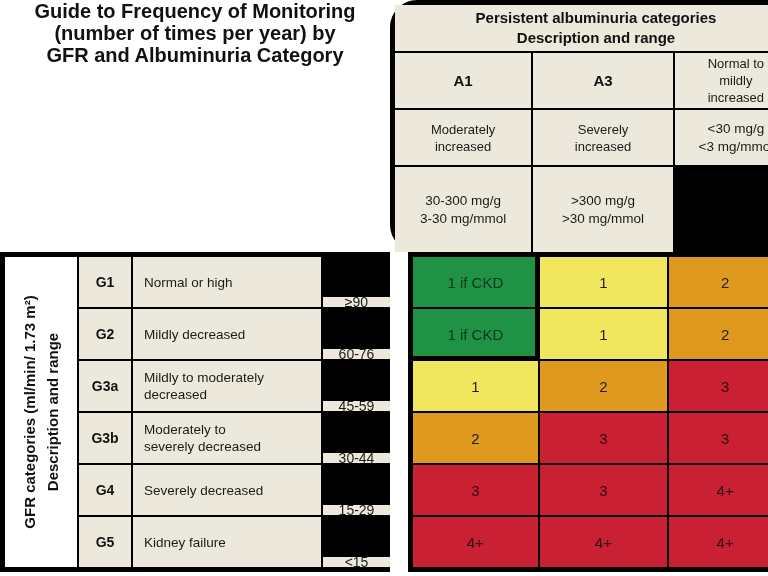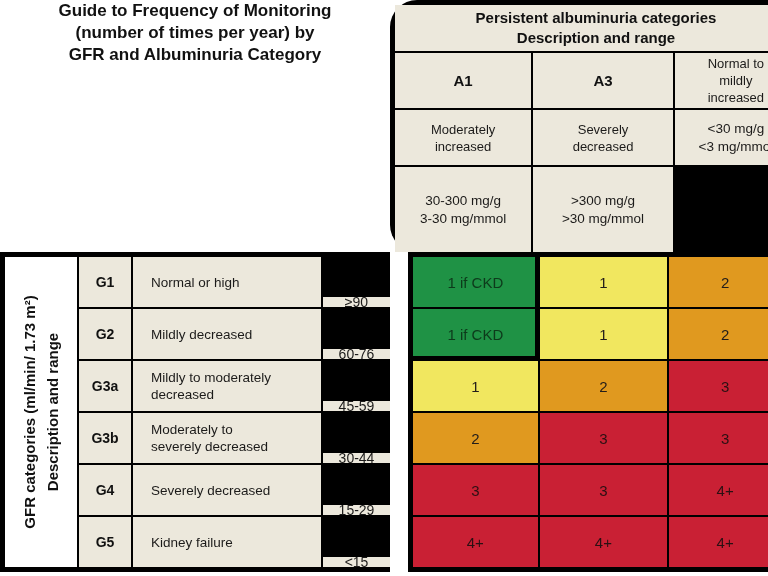--- a/index.html
+++ b/index.html
@@ -3,21 +3,21 @@
 <meta charset="utf-8">
 <style>
   html,body{margin:0;padding:0;background:#fff;}
   .figure{
     position:relative;width:768px;height:576px;background:#fff;overflow:hidden;
     font-family:"Liberation Sans","DejaVu Sans",sans-serif;color:#1c1b1a;
   }
   
   .title-block{
     position:absolute;left:0;top:80;width:390px;text-align:center;
-    font-size:17px;font-weight:bold;line-height:22px;white-space:pre-line;color:#111;
+    font-size:20px;font-weight:bold;line-height:22px;white-space:pre-line;color:#111;
   }
   
   .block{
     position:absolute;box-sizing:border-box;border:5px solid #000;background:#000;
     display:grid;gap:2px;
   }
   .cell{
     background:var(--c-beige,#ece8dc);display:flex;align-items:center;justify-content:center;
     text-align:center;white-space:pre-line;overflow:hidden;
   }
@@ -34,21 +34,21 @@
   .gfr-block{
     left:0;top:252px;width:390px;height:320px;border-right:0;
     grid-template-columns:72px 52px 188px 1fr;grid-template-rows:repeat(6,1fr);
   }
   .gfr-axis-cell{grid-column:1;grid-row:1 / -1;background:#fff;}
   .gfr-axis-inner{
     transform:rotate(-90deg);width:306px;text-align:center;white-space:pre-line;
     font-weight:bold;font-size:15px;line-height:23px;color:#111;flex:none;
   }
   .gfr-code{grid-column:2;font-weight:bold;font-size:14px;color:#111;}
-  .gfr-desc{grid-column:3;justify-content:flex-start;text-align:left;padding-left:18px;font-size:13.5px;line-height:17px;}
+  .gfr-desc{grid-column:3;justify-content:flex-start;text-align:left;padding-left:11px;font-size:13.5px;line-height:17px;}
   .gfr-range{grid-column:4;font-size:14px;margin-top:40px;}
   
   .freq-grid{
     left:408px;top:252px;width:378px;height:320px;
     grid-template-columns:126fr 129fr 113fr;grid-template-rows:repeat(6,1fr);
   }
   .gcell{font-size:15px;}
   .green{background:var(--c-green,#1f9245);color:#0d3a1b;}
   .yellow{background:var(--c-yellow,#f1e75f);color:#231d1a;}
   .orange{background:var(--c-orange,#e0991f);color:#231d1a;}
@@ -72,21 +72,21 @@
 
     <div class="cell albu-code">A1</div>
     <div class="cell albu-code">A3</div>
 
     <div class="cell albu-desc">Normal to
 mildly
 increased</div>
     <div class="cell albu-desc">Moderately
 increased</div>
     <div class="cell albu-desc">Severely
-decreased</div>
+increased</div>
 
     <div class="cell albu-range">&lt;30 mg/g
 &lt;3 mg/mmol</div>
     <div class="cell albu-range">30-300 mg/g
 3-30 mg/mmol</div>
     <div class="cell albu-range">&gt;300 mg/g
 &gt;30 mg/mmol</div>
   </div>
 
   <div class="block gfr-block">

